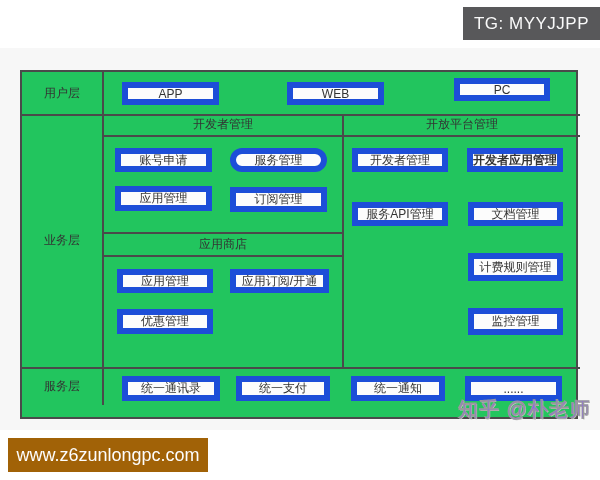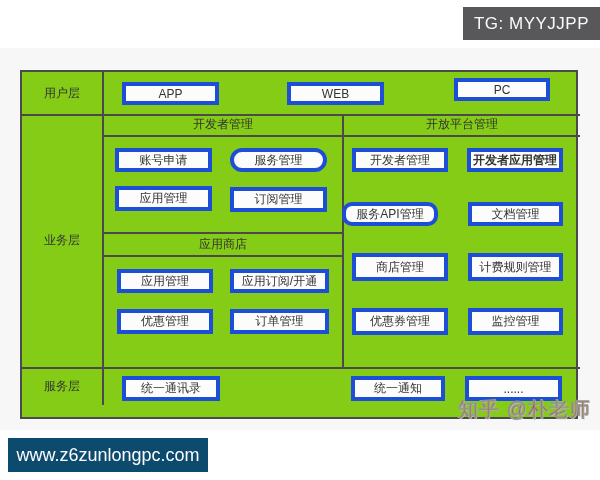--- a/index.html
+++ b/index.html
@@ -17,28 +17,28 @@
     background: #f7f7f7;
   }
   .tg-badge {
     position: absolute; left: 463px; top: 7px; width: 137px; height: 33px;
     background: #58585a; color: #fafafa;
     display: flex; align-items: center; justify-content: center;
     font-size: 17px; letter-spacing: 0.5px;
   }
   .site-badge {
     position: absolute; left: 8px; top: 438px; width: 200px; height: 34px;
-    background: #0c4a6e; color: #fdfdfd;
+    background: #a16207; color: #fdfdfd;
     display: flex; align-items: center; justify-content: center;
     font-size: 18px;
   }
   .diagram {
     position: absolute; left: 20px; top: 70px; width: 558px; height: 349px;
     border: 2px solid #4a4a4a;
-    background: #84cc16;
+    background: #22c55e;
     padding-left: 36px;
   }
   
   .vline, .hline { position: absolute; background: #4a4a4a; }
   .line-label-col   { left: 80px;  top: 0;     width: 2px;   height: 333px; }
   .line-row1-bottom { left: 0;     top: 42px;  width: 558px; height: 2px; }
   .line-row2-bottom { left: 0;     top: 295px; width: 558px; height: 2px; }
   .line-biz-split   { left: 320px; top: 42px;  width: 2px;   height: 255px; }
   .line-devhdr-bot  { left: 80px;  top: 63px;  width: 240px; height: 2px; }
   .line-openhdr-bot { left: 320px; top: 63px;  width: 238px; height: 2px; }
@@ -58,21 +58,21 @@
     position: absolute; height: 21px;
     display: flex; align-items: center; justify-content: center;
     font-size: 12px; color: #333;
   }
   .title-dev   { left: 82px;  top: 42px;  width: 238px; }
   .title-open  { left: 322px; top: 42px;  width: 236px; }
   .title-store { left: 82px;  top: 162px; width: 238px; }
 
   .box {
     position: absolute;
-    border: 4px solid #1d4ed8;
+    border: 6px solid #1d4ed8;
     background: #fcfcfc;
     display: flex; align-items: center; justify-content: center;
     font-size: 12px; color: #333;
     white-space: nowrap;
   }
   
   .b-app { left: 100px; top: 10px; width: 97px; height: 23px; }
   .b-web { left: 265px; top: 10px; width: 97px; height: 23px; }
   .b-pc  { left: 432px; top: 6px; width: 96px; height: 23px; }
   
@@ -81,36 +81,36 @@
   .b-dev2 { left: 93px;  top: 114px; width: 97px; height: 25px; }
   .b-dev3 { left: 208px; top: 115px; width: 97px; height: 25px; }
   
   .b-store0 { left: 95px;  top: 197px; width: 96px; height: 24px; }
   .b-store1 { left: 208px; top: 197px; width: 99px; height: 24px; }
   .b-store2 { left: 95px;  top: 237px; width: 96px; height: 25px; }
   .b-store3 { left: 208px; top: 237px; width: 99px; height: 25px; }
   
   .b-open0 { left: 330px; top: 76px;  width: 96px; height: 24px; }
   .b-open1 { left: 445px; top: 76px;  width: 96px; height: 24px; font-weight: bold; }
-  .b-open2 { left: 320px; top: 130px; width: 96px; height: 24px; border-radius: 10px; }
+  .b-open2 { left: 330px; top: 130px; width: 96px; height: 24px; }
   .b-open3 { left: 446px; top: 130px; width: 95px; height: 24px; }
   .b-open4 { left: 330px; top: 181px; width: 96px; height: 28px; }
   .b-open5 { left: 446px; top: 181px; width: 95px; height: 28px; }
   .b-open6 { left: 330px; top: 236px; width: 96px; height: 27px; }
   .b-open7 { left: 446px; top: 236px; width: 95px; height: 27px; }
   
   .b-svc0 { left: 100px; top: 304px; width: 98px; height: 25px; }
   .b-svc1 { left: 214px; top: 304px; width: 94px; height: 25px; }
   .b-svc2 { left: 329px; top: 304px; width: 94px; height: 25px; }
   .b-svc3 { left: 443px; top: 304px; width: 97px; height: 25px; }
 
   .watermark {
     position: absolute; left: 458px; top: 396px;
     font-size: 20px; letter-spacing: 1px;
-    color: #a16207;
+    color: #8b5cf6;
     -webkit-text-stroke: 1px #9a9a9a;
     text-shadow: 1px 1px 0 #bdbdbd;
     z-index: 5;
     white-space: nowrap;
   }
 </style>
 </head>
 <body>
 
 <div class="gray-band"></div>
@@ -143,32 +143,30 @@
   <div class="box b-pc">PC</div>
 
   <div class="box b-dev0">账号申请</div>
   <div class="box b-dev1">服务管理</div>
   <div class="box b-dev2">应用管理</div>
   <div class="box b-dev3">订阅管理</div>
 
   <div class="box b-store0">应用管理</div>
   <div class="box b-store1">应用订阅/开通</div>
   <div class="box b-store2">优惠管理</div>
-  <div class="box b-store3">订单管理</div>
 
   <div class="box b-open0">开发者管理</div>
   <div class="box b-open1">开发者应用管理</div>
   <div class="box b-open2">服务API管理</div>
   <div class="box b-open3">文档管理</div>
-  <div class="box b-open4">商店管理</div>
   <div class="box b-open5">计费规则管理</div>
-  <div class="box b-open6">优惠券管理</div>
   <div class="box b-svc0">统一通讯录</div>
 
   <div class="box b-open7">监控管理</div>
+  <div class="box b-svc1">统一支付</div>
   <div class="box b-svc2">统一通知</div>
   <div class="box b-svc3">......</div>
 </div>
 
 <div class="watermark">知乎 @朴老师</div>
 
 <div class="site-badge">
   <span>www.z6zunlongpc.com</span>
 </div>
 

